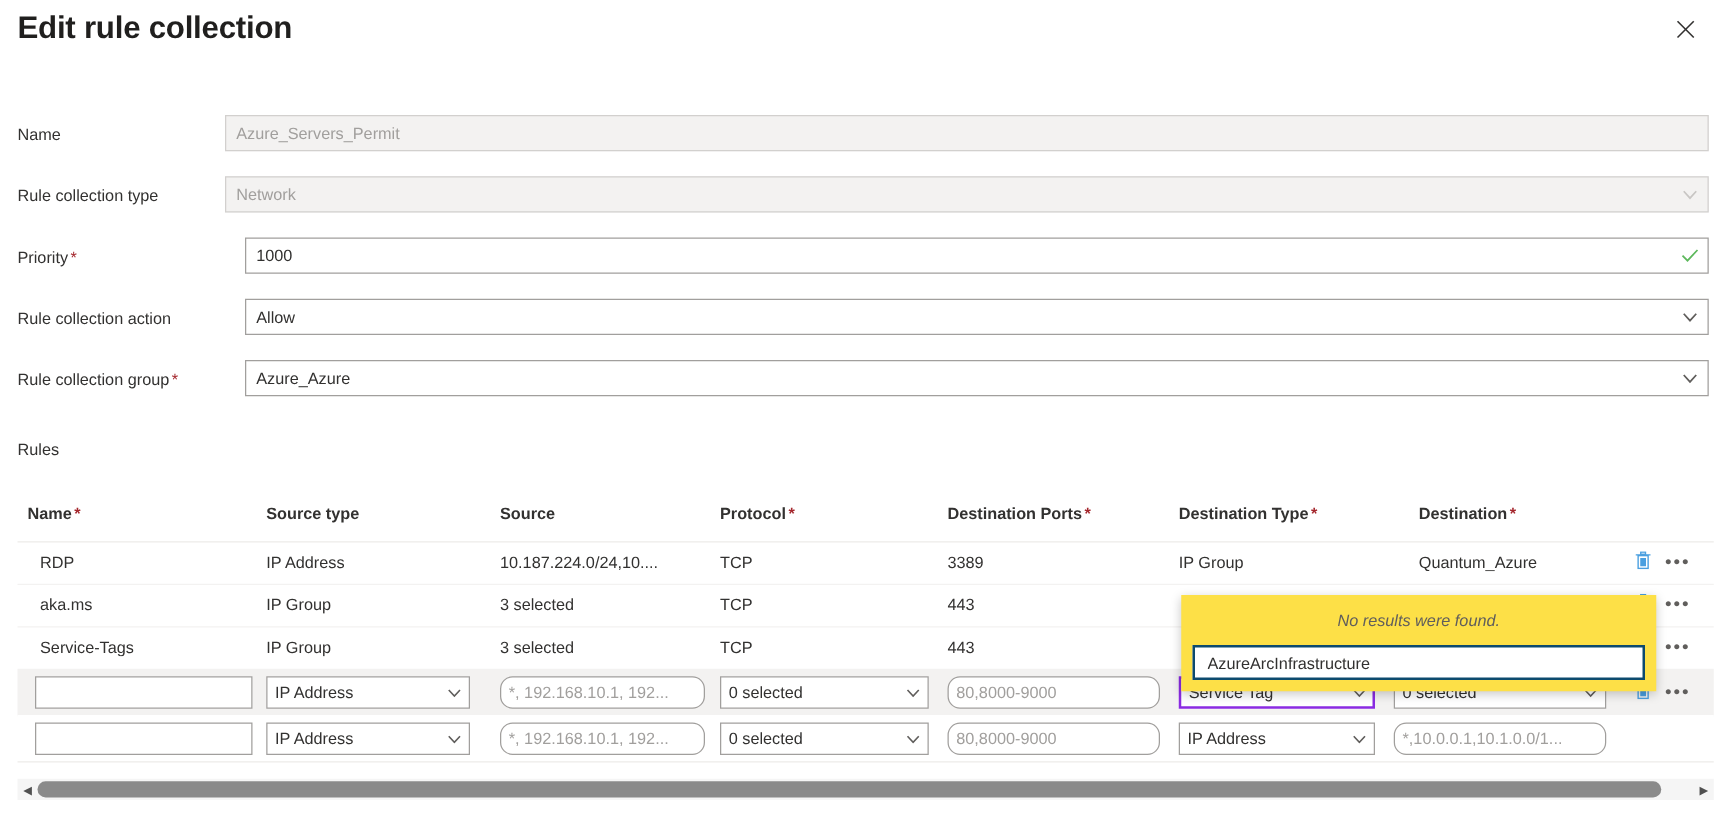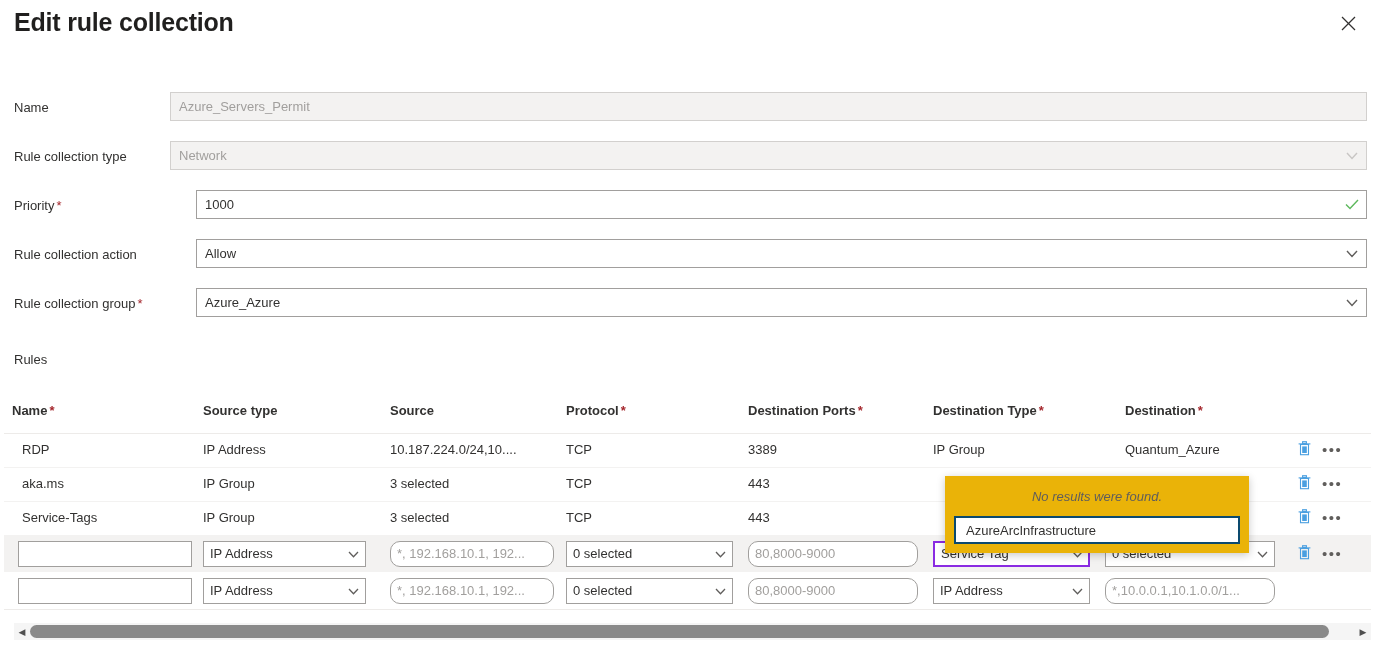--- a/index.html
+++ b/index.html
@@ -87,20 +87,21 @@
     color: #323130;
     padding: 0 30px 0 8px;
     line-height: 27px;
     white-space: nowrap;
     overflow: hidden;
   }
   .field.disabled {
     background: #f3f2f1;
     border-color: #d2d0ce;
     color: #a19f9d;
+    margin-left: 10px;
   }
   .field.narrow-left { left: 170px; right: 18px; }
   .field.wide-left   { left: 196px; right: 18px; }
 
   .chevron {
     position: absolute;
     top: 0;
     height: 29px;
     width: 30px;
     display: flex;
@@ -125,21 +126,21 @@
   .rules-label {
     position: absolute;
     left: 14px;
     top: 352px;
     font-size: 13px;
     color: #323130;
   }
 
   .grid {
     position: absolute;
-    left: 4px;
+    left: 14px;
     right: 14px;
     top: 392px;
   }
   .grid-header {
     position: relative;
     height: 41px;
     border-bottom: 1px solid #edebe9;
   }
   .hcell {
     position: absolute;
@@ -228,22 +229,22 @@
     letter-spacing: 1.5px;
     line-height: 8px;
     cursor: pointer;
   }
 
   
   .popup {
     position: absolute;
     left: 945px;
     top: 476px;
-    width: 304px;
-    background: #eab308;
+    width: 380px;
+    background: #fde047;
     box-shadow: 0 2px 8px rgba(0,0,0,0.22);
     z-index: 40;
     padding: 0;
   }
   .popup-msg {
     height: 40px;
     display: flex;
     align-items: center;
     justify-content: center;
     font-style: italic;

